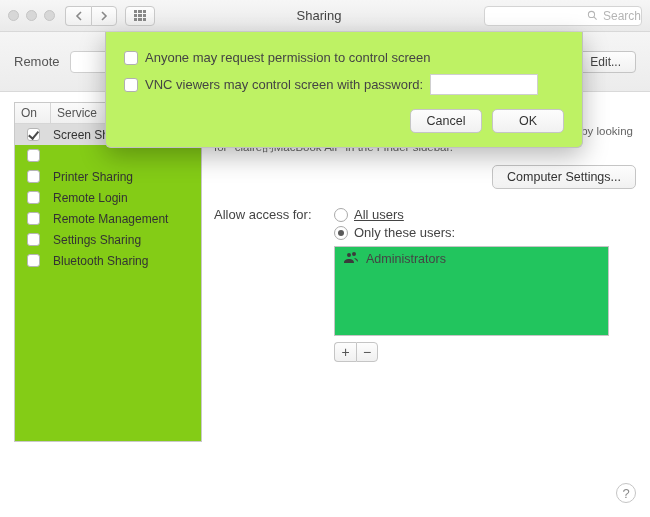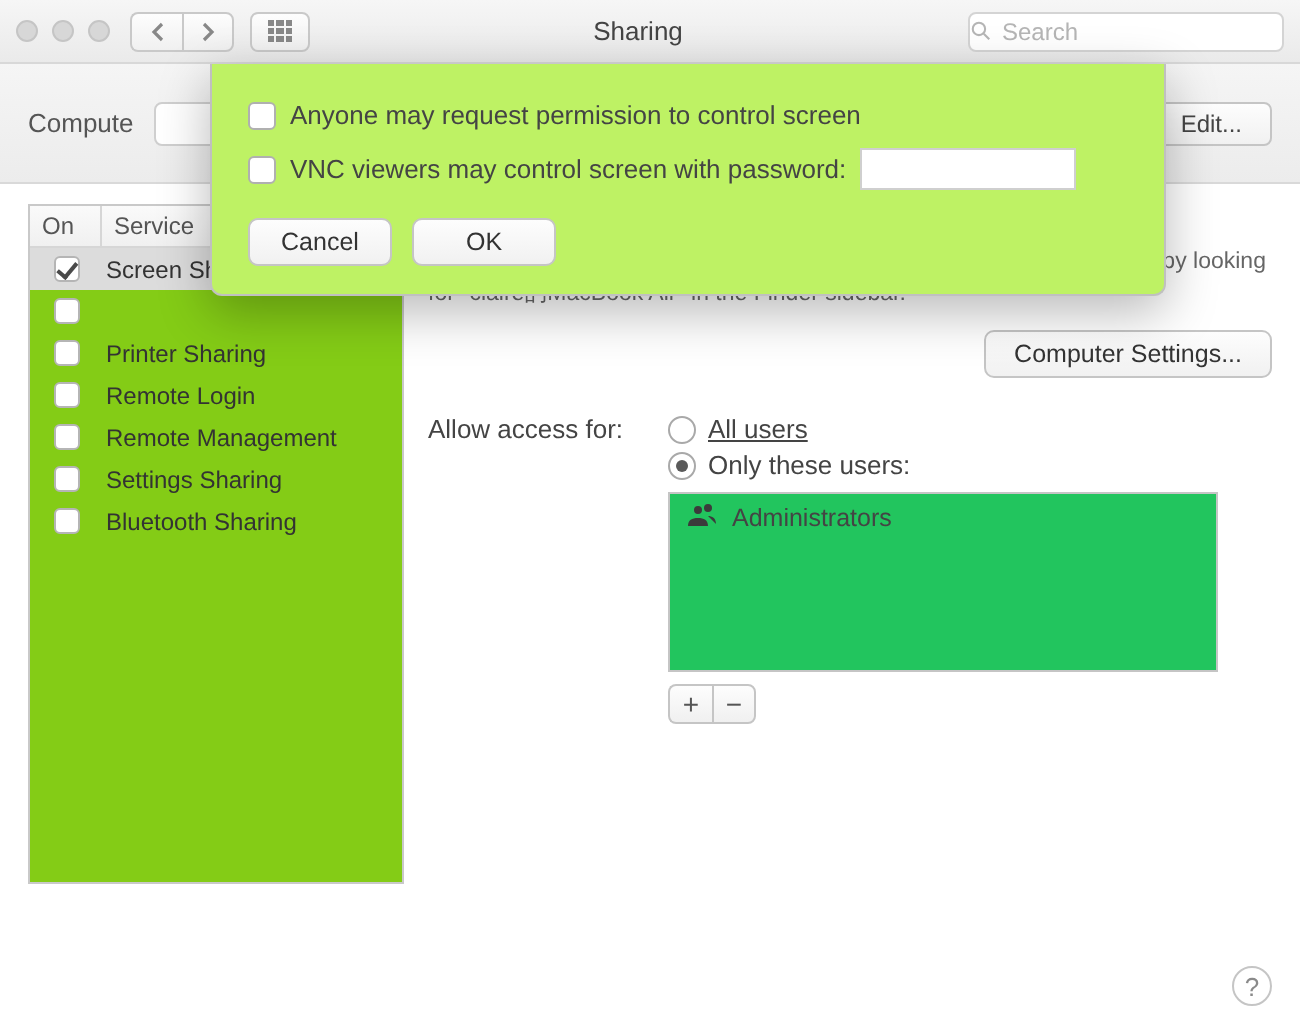--- a/index.html
+++ b/index.html
@@ -50,21 +50,21 @@
     gap:1px;
   }
   .grid-icon span { background:#888; }
   .title {
     position:absolute; left:0; right:12px; text-align:center;
     font-size:13px; color:#444; pointer-events:none;
   }
   .search {
     margin-left:auto; width:158px; height:20px;
     border:1px solid #d4d4d4; border-radius:4px;
-    background:#fff; display:flex; align-items:center; justify-content:flex-start;
+    background:#fff; display:flex; align-items:center; justify-content:flex-end;
     gap:5px; color:#b5b5b5; font-size:12px;
   }
   .search svg { width:11px; height:11px; stroke:#b5b5b5; }
 
   
   .namebar {
     height: 60px;
     background: linear-gradient(#f5f5f5,#ececec);
     border-bottom:1px solid #d9d9d9;
     display:flex; align-items:center;
@@ -167,21 +167,21 @@
     padding:18px 18px 14px 18px;
     z-index:50;
   }
   .sheet .ckrow { display:flex; align-items:center; gap:7px; font-size:13px; color:#444; margin-bottom:9px;}
   .sheet .ckrow .box {
     width:14px; height:14px; border:1px solid #b0b0b0; border-radius:3px; background:#fff;
   }
   .pwfield {
     width:108px; height:21px; background:#fff; border:1px solid #cfcfcf;
   }
-  .sheet-actions { display:flex; gap:10px; margin-top:14px;}
+  .sheet-actions { display:flex; justify-content:flex-end; gap:10px; margin-top:14px;}
   .sheet-actions .macbtn { min-width:72px; justify-content:center; }
 </style>
 </head>
 <body>
 
 <div class="titlebar">
   <div class="traffic">
     <div class="tl"></div>
     <div class="tl"></div>
     <div class="tl"></div>
@@ -215,21 +215,21 @@
   <div class="search">
     <svg viewBox="0 0 16 16">
         <circle cx="6.5" cy="6.5" r="4.5" fill="none" stroke-width="1.5"></circle>
         <line x1="10" y1="10" x2="14" y2="14" stroke-width="1.5"></line>
       </svg>
     <span>Search</span>
   </div>
 </div>
 
 <div class="namebar">
-  <span class="lbl">Compute</span>
+  <span class="lbl">Remote</span>
   <div class="field"></div>
   <div class="editbtn">Edit...</div>
 </div>
 
 <div class="main">
 
   <div class="services">
     <div class="svc-head">
       <div class="col-on">On</div>
       <div class="col-sv">Service</div>

